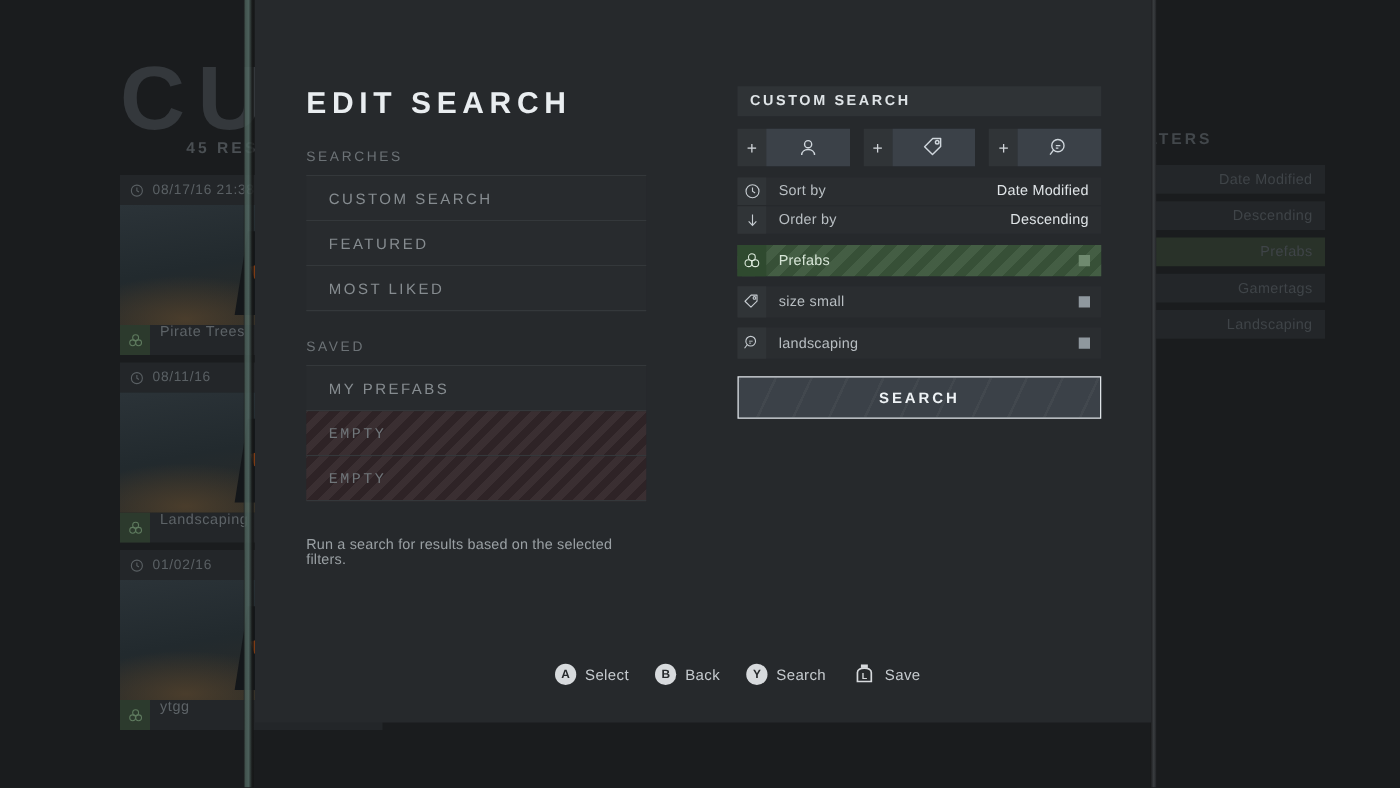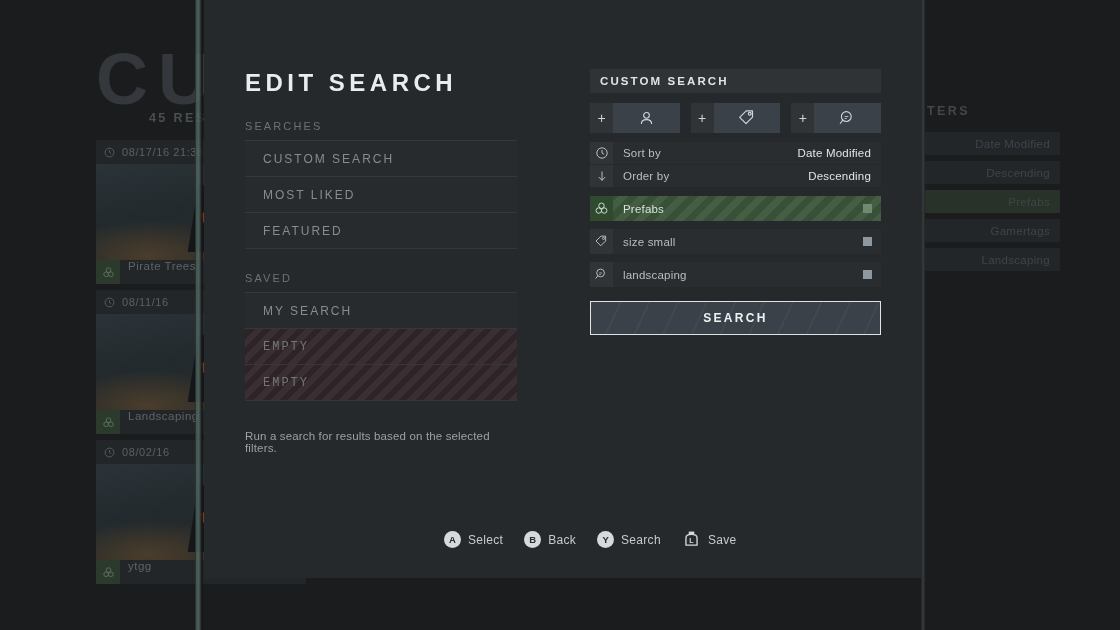--- a/index.html
+++ b/index.html
@@ -253,21 +253,21 @@
       </div>
 
       <div class="bg-card">
         <div class="bg-card-date">
           <span>
             <svg width="11" height="11" viewBox="0 0 20 20">
               <circle cx="10" cy="10" r="8" fill="none" stroke="#5a6064" stroke-width="1.6"></circle>
               <path d="M10 5.5V10l3 2" fill="none" stroke="#5a6064" stroke-width="1.6"></path>
             </svg>
           </span>
-          <span>08/02/16</span>
+          <span>01/02/16</span>
         </div>
         <div class="bg-card-img"></div>
         <div class="bg-card-name">
           <span class="nameicon">
             <svg width="13" height="13" viewBox="0 0 22 22">
               <circle cx="11" cy="7" r="4" fill="none" stroke="#5e7a5e" stroke-width="1.4"></circle>
               <circle cx="7" cy="14" r="4" fill="none" stroke="#5e7a5e" stroke-width="1.4"></circle>
               <circle cx="15" cy="14" r="4" fill="none" stroke="#5e7a5e" stroke-width="1.4"></circle>
             </svg>
           </span>
@@ -304,31 +304,31 @@
 
     <div class="mcol-left">
       <div class="edit-title">EDIT SEARCH</div>
 
       <div class="sec-label">SEARCHES</div>
       <div class="list">
         <div class="list-item">
           <span>CUSTOM SEARCH</span>
         </div>
         <div class="list-item">
+          <span>FEATURED</span>
+        </div>
+        <div class="list-item">
           <span>MOST LIKED</span>
-        </div>
-        <div class="list-item">
-          <span>FEATURED</span>
         </div>
       </div>
 
       <div class="sec-label">SAVED</div>
       <div class="list">
         <div class="list-item">
-          <span>MY SEARCH</span>
+          <span>MY PREFABS</span>
         </div>
         <div class="list-item empty">
           <span>EMPTY</span>
         </div>
         <div class="list-item empty">
           <span>EMPTY</span>
         </div>
       </div>
 
       <div class="hint">Run a search for results based on the selected filters.</div>

